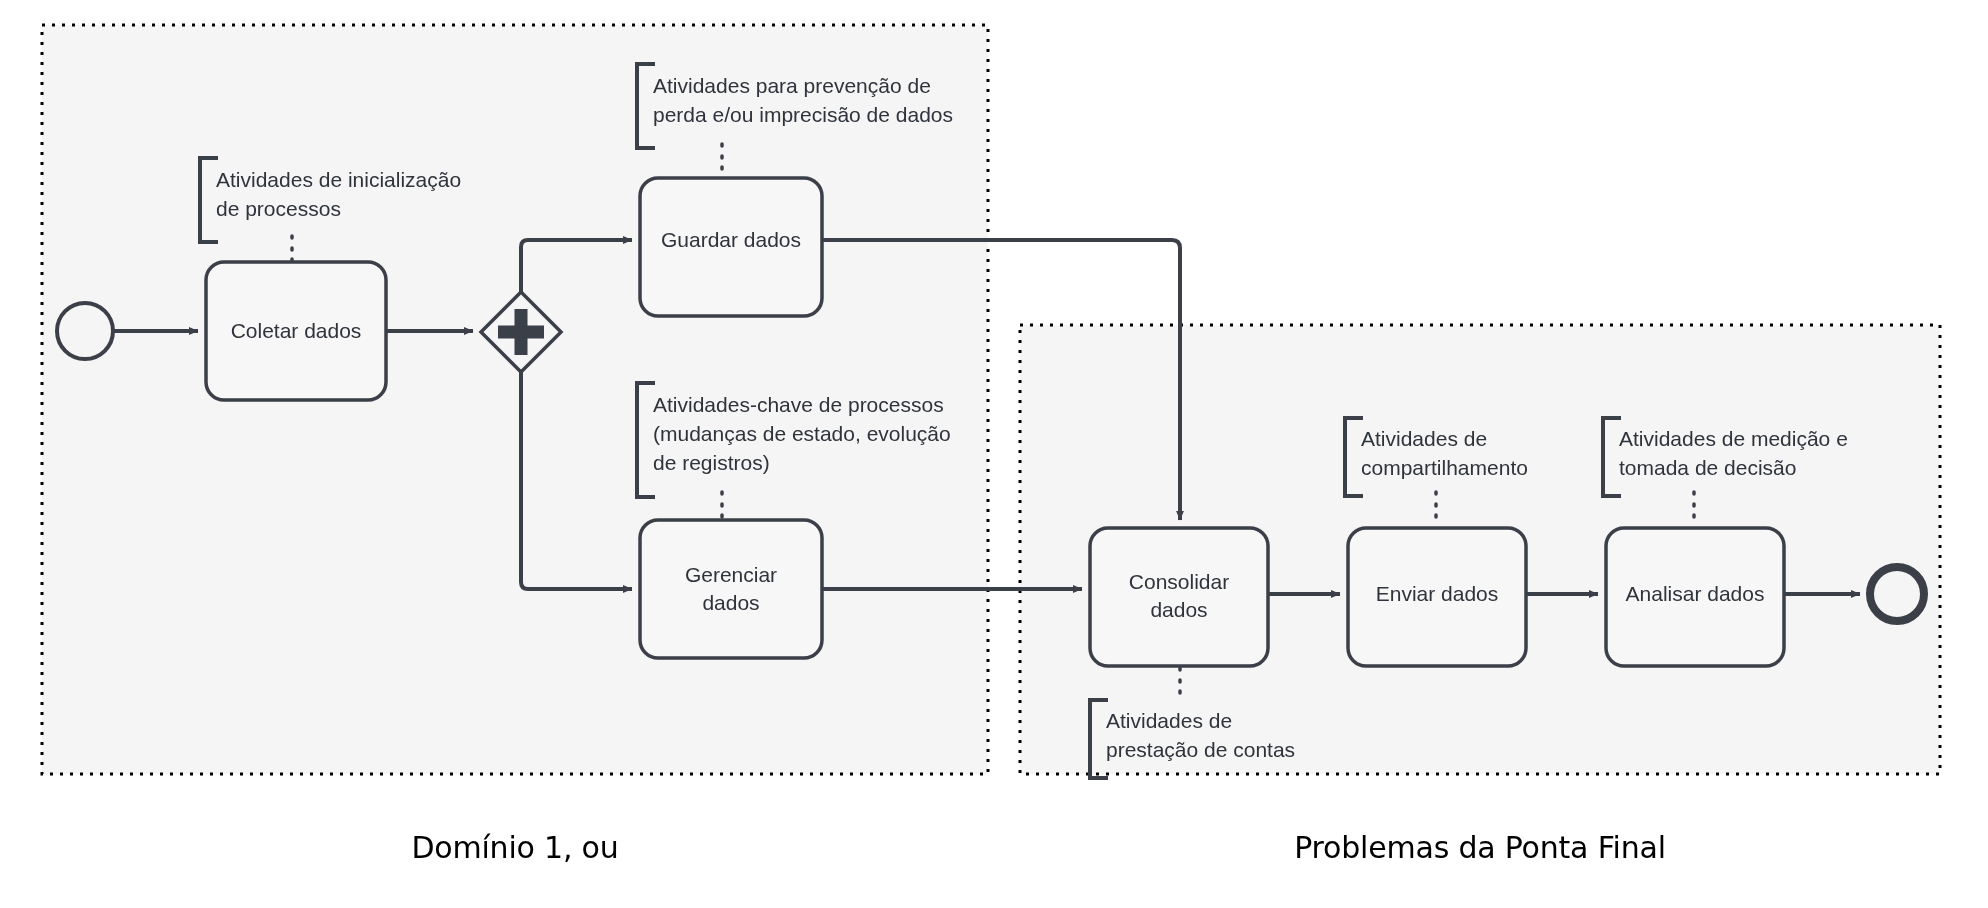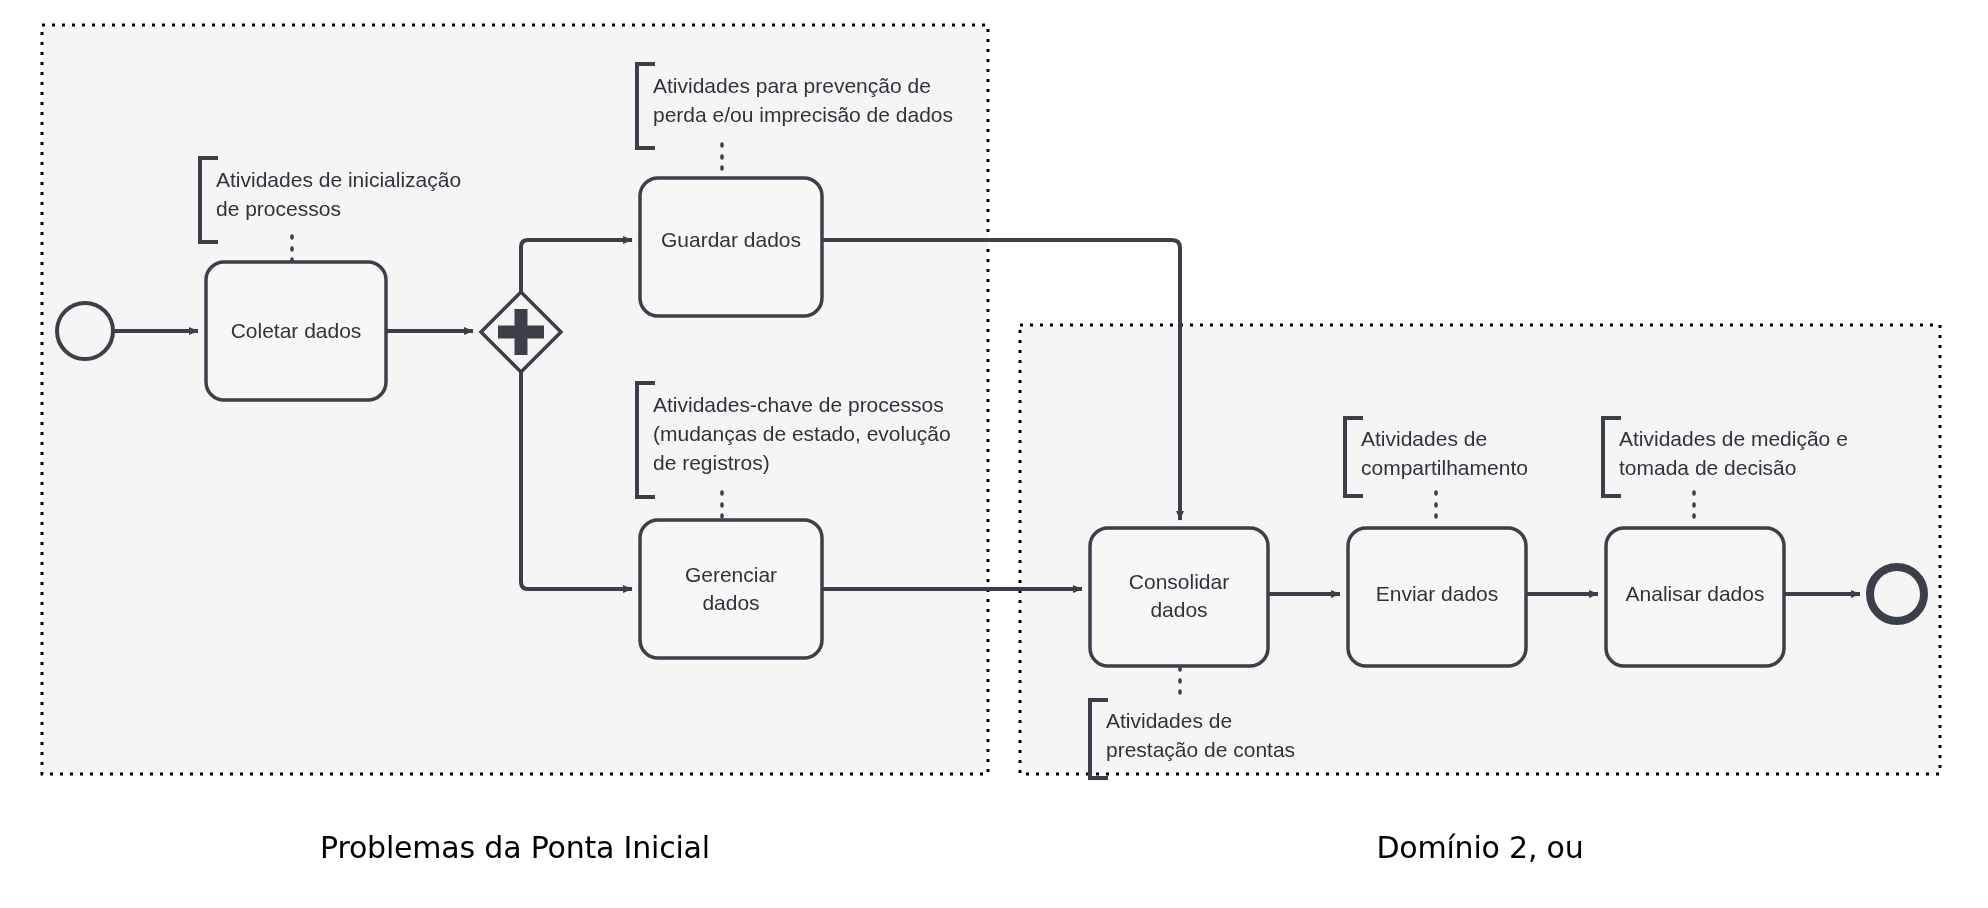--- a/index.html
+++ b/index.html
@@ -158,21 +158,21 @@
 
     <g>
       <path d="M1180,668 L1180,670 M1180,680 L1180,682 M1180,691 L1180,693" stroke="#3b3f48" stroke-width="3.5" stroke-linecap="round"></path>
       <path d="M1108,700 L1090,700 L1090,778 L1108,778" fill="none" stroke="#3b3f48" stroke-width="4"></path>
       <text class="ann-label" x="1106" y="728">Atividades de</text>
       <text class="ann-label" x="1106" y="757">prestação de contas</text>
     </g>
   </svg>
 
   <div class="dom-label" style="left:42px; top:788px; width:946px;">
+    <div>Domínio 1, ou</div>
     <div>Problemas da Ponta Inicial</div>
   </div>
 
   <div class="dom-label" style="left:1020px; top:788px; width:920px;">
-    <div>Domínio 2, ou</div>
     <div>Problemas da Ponta Final</div>
   </div>
 
 </div>
 
 </body></html>

